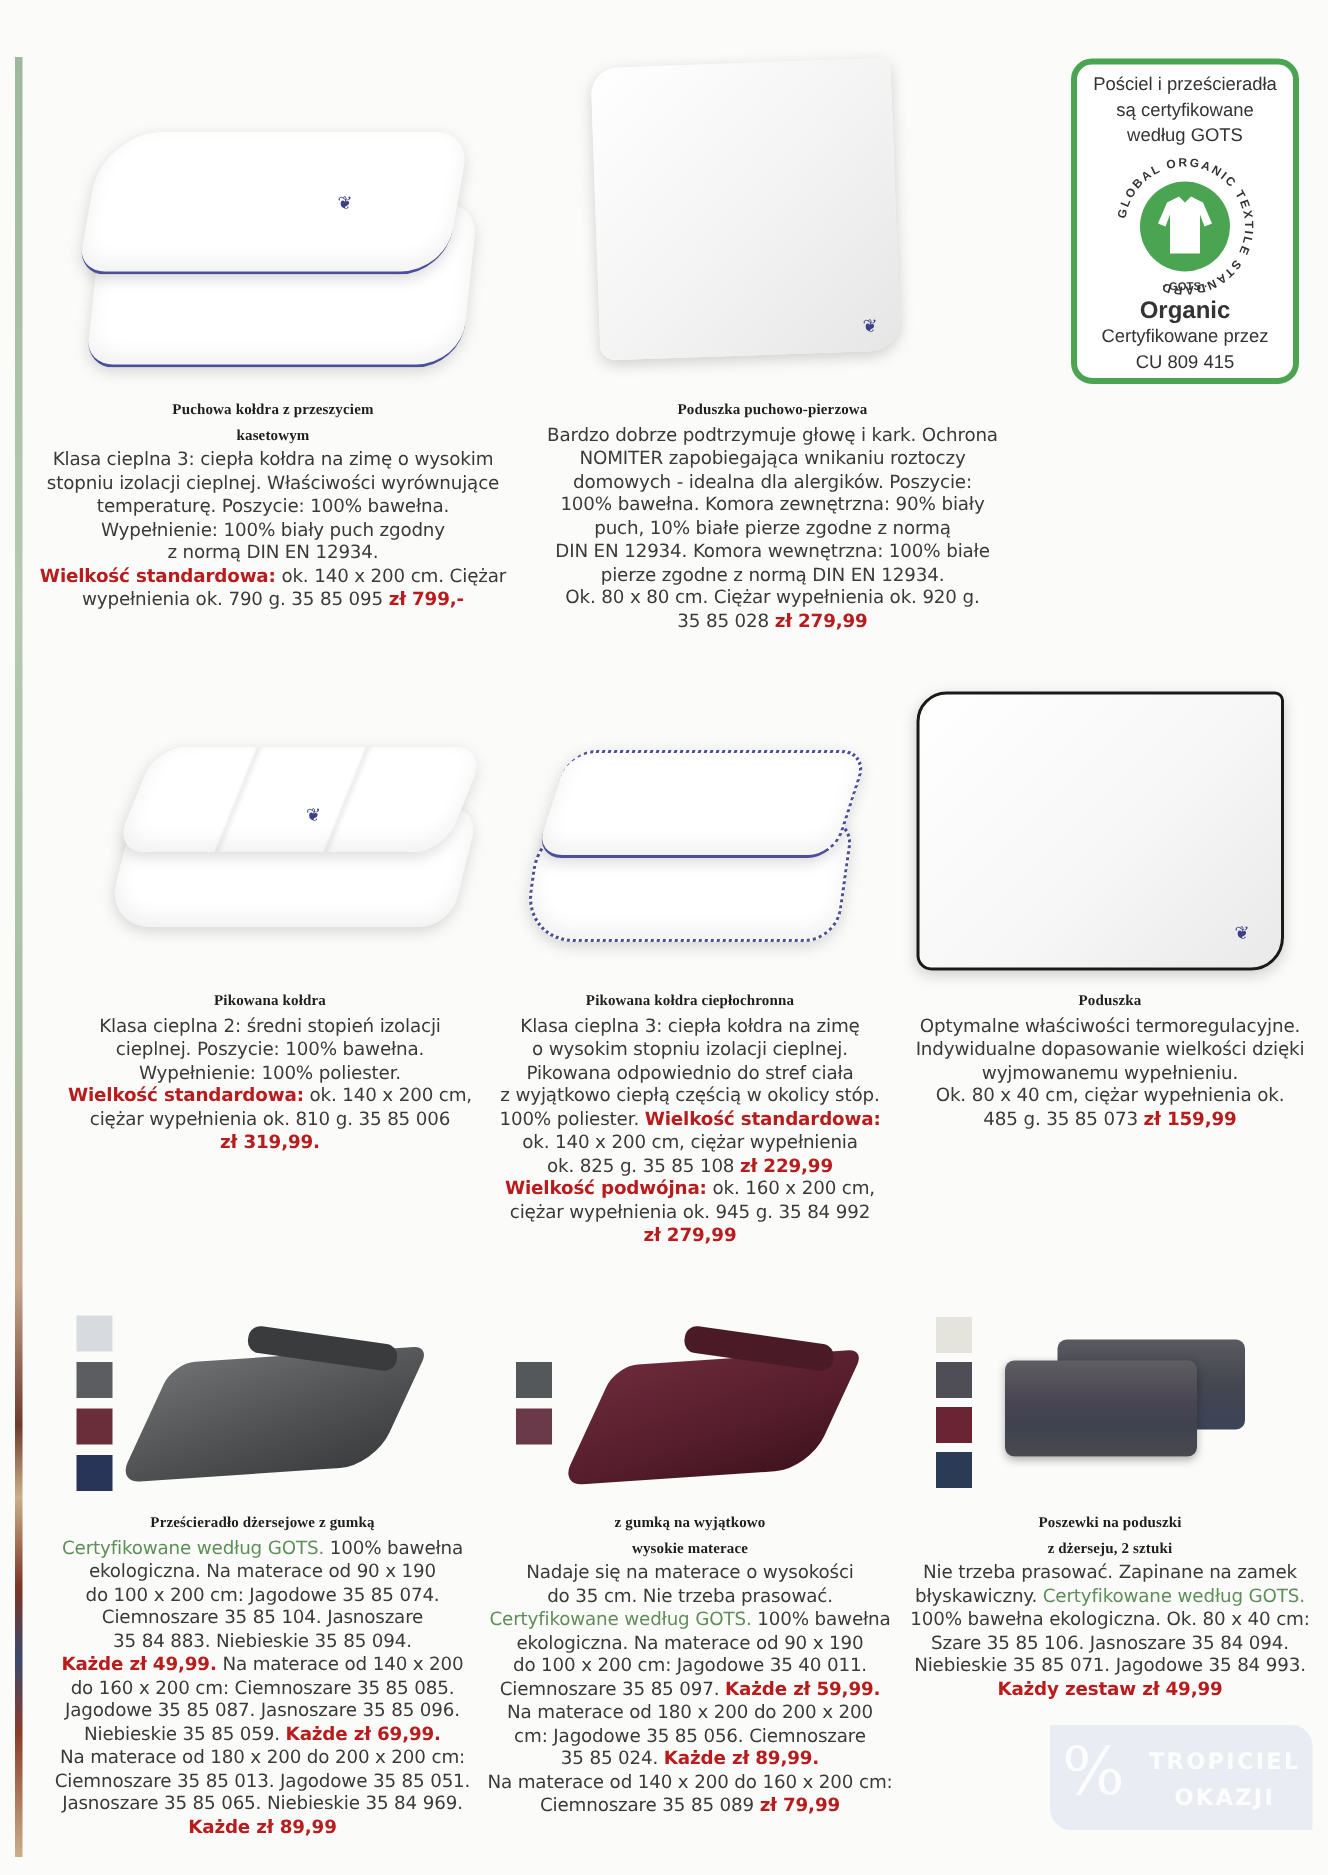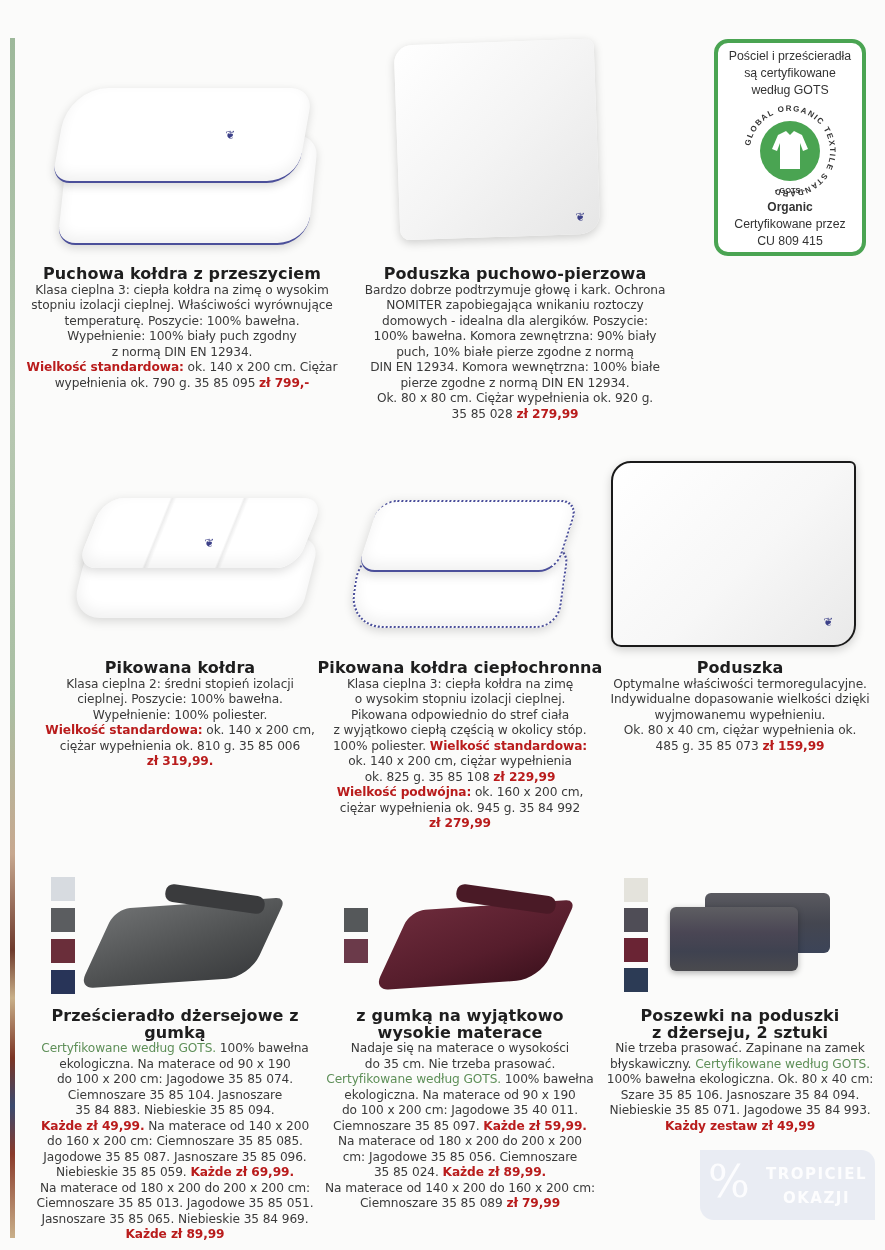--- a/index.html
+++ b/index.html
@@ -3,36 +3,36 @@
 <meta charset="utf-8">
 <style>
   * { box-sizing: border-box; margin: 0; padding: 0; }
   html, body { width: 885px; height: 1250px; background: #fbfbfa; overflow: hidden; }
   body { position: relative; font-family: "DejaVu Sans", "Liberation Sans", sans-serif; color: #2a2a2a; }
 
   .left-strip { position: absolute; left: 10px; top: 38px; width: 5px; height: 1200px;
     background: linear-gradient(to bottom, #9db89a 0%, #b8c8b2 30%, #a9bfa3 55%, #c7a88f 68%, #6e3a2c 76%, #c9b089 80%, #7b3424 85%, #3a4a6e 89%, #8a3a2a 93%, #c9b08a 100%); }
 
   .product { position: absolute; text-align: center; font-size: 12.2px; line-height: 15.5px; letter-spacing: -0.1px; }
-  .product .title { font-weight: bold; font-size: 16px; line-height: 16.5px; color: #1e1e1e; letter-spacing: 0.1px; }
+  .product .title { font-weight: bold; font-size: 10px; line-height: 16.5px; color: #1e1e1e; letter-spacing: 0.1px; font-family: Liberation Serif, serif; }
   .product .desc { color: #3a3a3a; }
   .product b { color: #b91c1c; }
   .gots-text { color: #5e8f58; }
 
   .img { position: absolute; }
 
   
   .duvet-stack { position: absolute; background: #fff; border-radius: 40px 22px 30px 18px; box-shadow: 0 3px 10px rgba(0,0,0,0.15), inset 0 -6px 14px rgba(0,0,0,0.06); border-bottom: 2px solid #4b4f9a; }
   .logo-mini { position: absolute; width: 14px; height: 14px; color: #3c4088; font-size: 12px; line-height: 14px; text-align: center; }
 
   .pillow { position: absolute; background: linear-gradient(135deg, #ffffff 0%, #f4f4f4 50%, #e6e6e6 100%); box-shadow: 0 3px 10px rgba(0,0,0,0.18); }
 
   .gots-box { position: absolute; left: 714px; top: 39px; width: 152px; height: 217px; border: 4px solid #4aa452; border-radius: 14px; background: #fff; text-align: center; font-family: "Liberation Sans", sans-serif; font-size: 12.3px; line-height: 17px; color: #333; padding-top: 5px; }
   .gots-logo { width: 96px; height: 96px; margin: 4px auto 0; position: relative; }
-  .gots-organic { font-weight: bold; font-size: 12px; margin-top: 0px; }
+  .gots-organic { font-weight: bold; font-size: 16px; margin-top: 0px; }
 
   .swatch { position: absolute; width: 24px; height: 24px; }
 
   .sheet { position: absolute; border-radius: 14px 10px 22px 14px; }
 
   .watermark { position: absolute; left: 700px; top: 1150px; width: 175px; height: 70px; border-radius: 0 14px 0 14px; background: rgba(210,218,236,0.45); }
   .wm-pct { position: absolute; left: 8px; top: 6px; font-size: 44px; color: rgba(255,255,255,0.85); font-family: "DejaVu Serif", serif; }
   .wm-text { position: absolute; left: 64px; top: 12px; font-weight: bold; font-size: 15px; line-height: 24px; color: rgba(255,255,255,0.9); letter-spacing: 1.5px; text-align: center; width: 105px; }
 </style>
 </head>
@@ -67,20 +67,21 @@
     </svg>
   </div>
   <div class="gots-organic">Organic</div>
   <div>Certyfikowane przez</div>
   <div>CU 809 415</div>
 </div>
 
 <div class="product" style="left:22px; top:266px; width:320px;">
   <div class="title">
     <div>Puchowa kołdra z przeszyciem</div>
+    <div>kasetowym</div>
   </div>
   <div class="desc">
     <div>Klasa cieplna 3: ciepła kołdra na zimę o wysokim</div>
     <div>stopniu izolacji cieplnej. Właściwości wyrównujące</div>
     <div>temperaturę. Poszycie: 100% bawełna.</div>
     <div>Wypełnienie: 100% biały puch zgodny</div>
     <div>z normą DIN EN 12934.</div>
     <div><b>Wielkość standardowa:</b><span> ok. 140 x 200 cm. Ciężar</span></div>
     <div><span>wypełnienia ok. 790 g. 35 85 095 </span><b>zł 799,-</b></div>
   </div>

